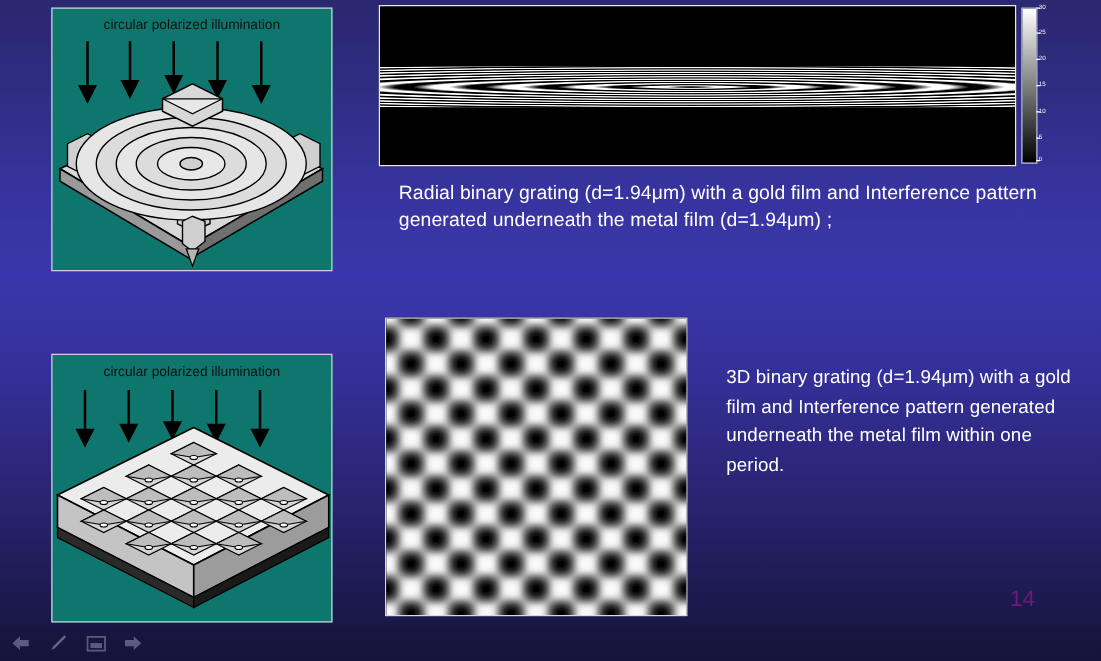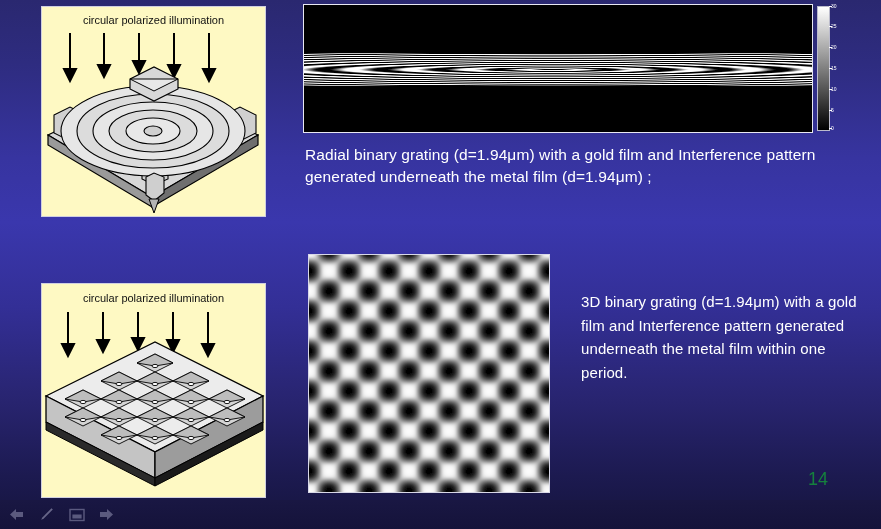--- a/index.html
+++ b/index.html
@@ -18,21 +18,21 @@
         #3a37ad 42%,
         #332f96 58%,
         #28246f 76%,
         #1c1a50 90%,
         #15143d 100%);
   }
 
   
   .panel {
     position:absolute;
-    background:#fef9c3;
+    background:#0f766e;
     border:1px solid #cfcfe0;
     overflow:hidden;
   }
 
   .fig-caption {
     position:absolute;
     left:0; right:0;
     text-align:center;
     font-size:11px;
     color:#111;
@@ -101,37 +101,37 @@
   }
 
   
   .caption-text{
     position:absolute;
     color:#ffffff;
     font-family:"Liberation Sans", sans-serif;
     letter-spacing:0.1px;
   }
   #caption-radial{
-    left:305px; top:144px;
+    left:319px; top:144px;
     width:545px;
     font-size:15.5px;
     line-height:22px;
   }
   #caption-3d{
     left:581px; top:290px;
     width:280px;
     font-size:15px;
     line-height:23.5px;
   }
 
   
   #page-number{
     position:absolute;
     right:53px; bottom:39px;
-    color:#15803d;
+    color:#701a75;
     font-size:18px;
     font-family:"Liberation Sans", sans-serif;
     text-align:center;
   }
 
   
   #toolbar{
     position:absolute;
     left:0; bottom:0;
     width:881px; height:29px;

